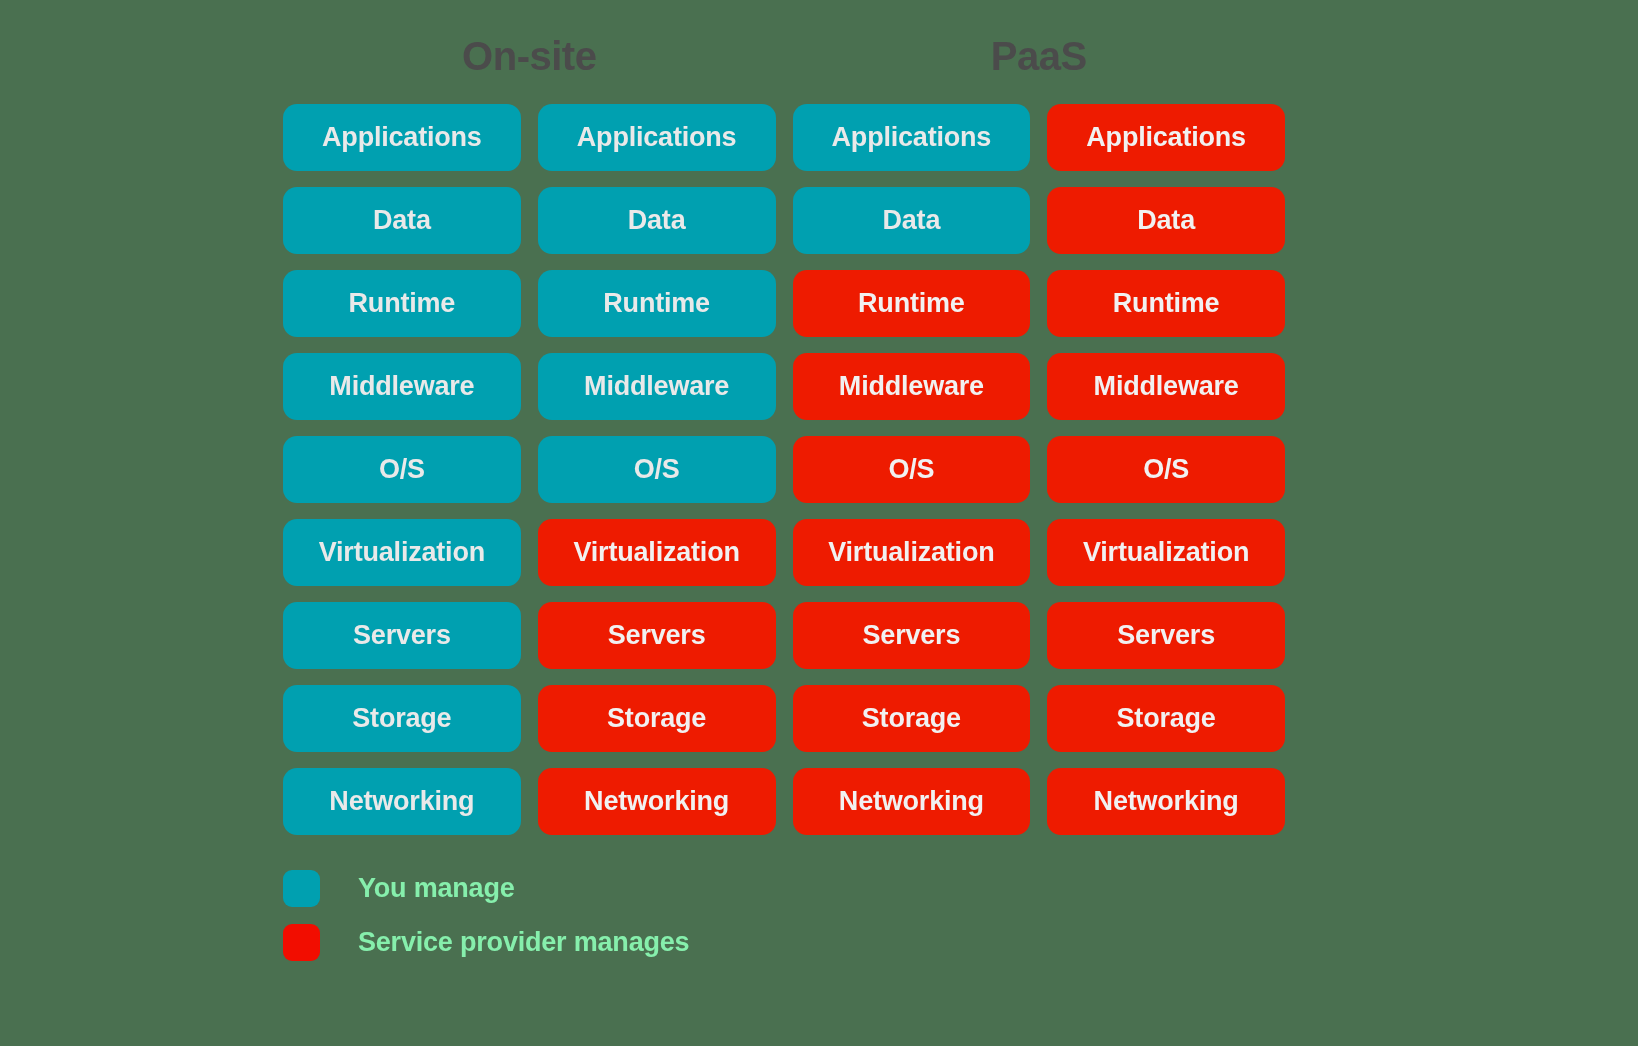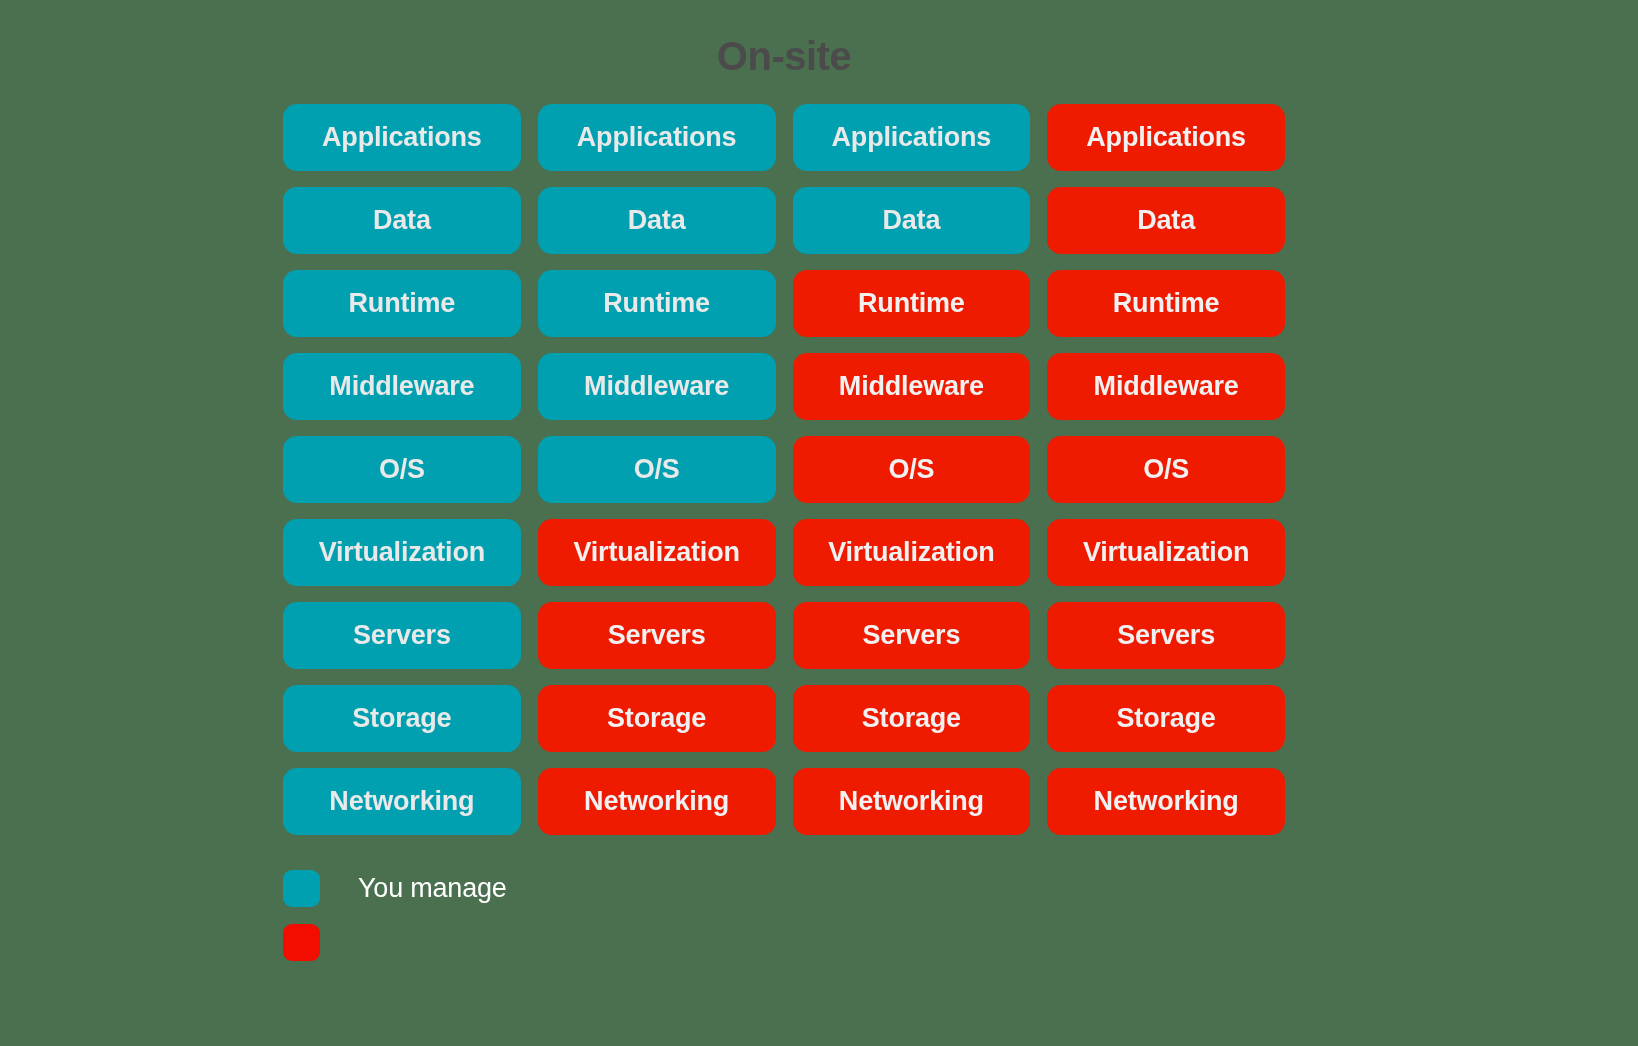--- a/index.html
+++ b/index.html
@@ -101,33 +101,34 @@
   }
   .swatch.you {
     background: #00a0b0;
   }
   .swatch.provider {
     background: #f20d00;
   }
   .legend-label {
     margin-left: 38px;
     font-size: 27px;
-    font-weight: 400;
-    color: #ffffff;
+    font-weight: 700;
+    color: #86efac;
     letter-spacing: -0.2px;
     white-space: nowrap;
   }
 </style>
 </head>
 <body>
 
 <div id="diagram">
 
   <div class="header-row">
       <div class="col-header">On-site</div>
+      <div class="col-header">PaaS</div>
     </div>
 
   <div class="matrix">
       <div class="layer-row">
         <div class="cell you">Applications</div>
         <div class="cell you">Applications</div>
         <div class="cell you">Applications</div>
         <div class="cell provider">Applications</div>
       </div>
       <div class="layer-row">
@@ -180,16 +181,17 @@
       </div>
     </div>
 
   <div class="legend">
       <div class="legend-item">
         <span class="swatch you"></span>
         <span class="legend-label">You manage</span>
       </div>
       <div class="legend-item">
         <span class="swatch provider"></span>
+        <span class="legend-label">Service provider manages</span>
       </div>
     </div>
 
 </div>
 
 </body></html>

